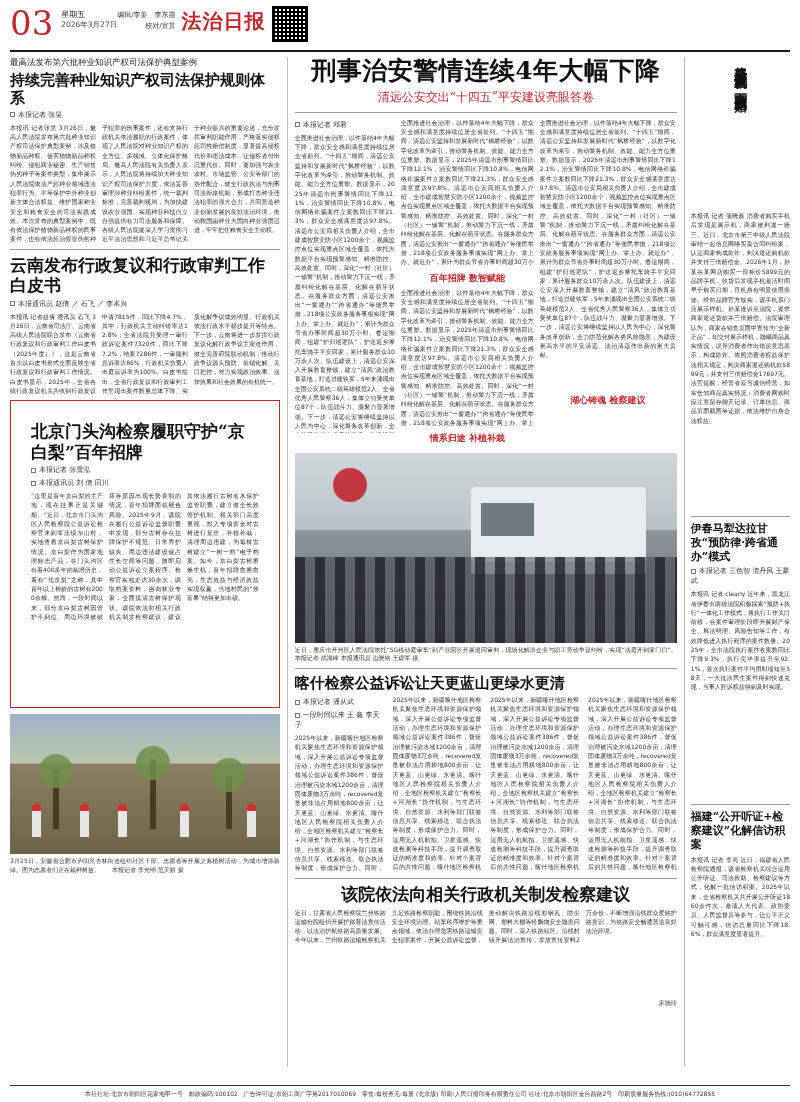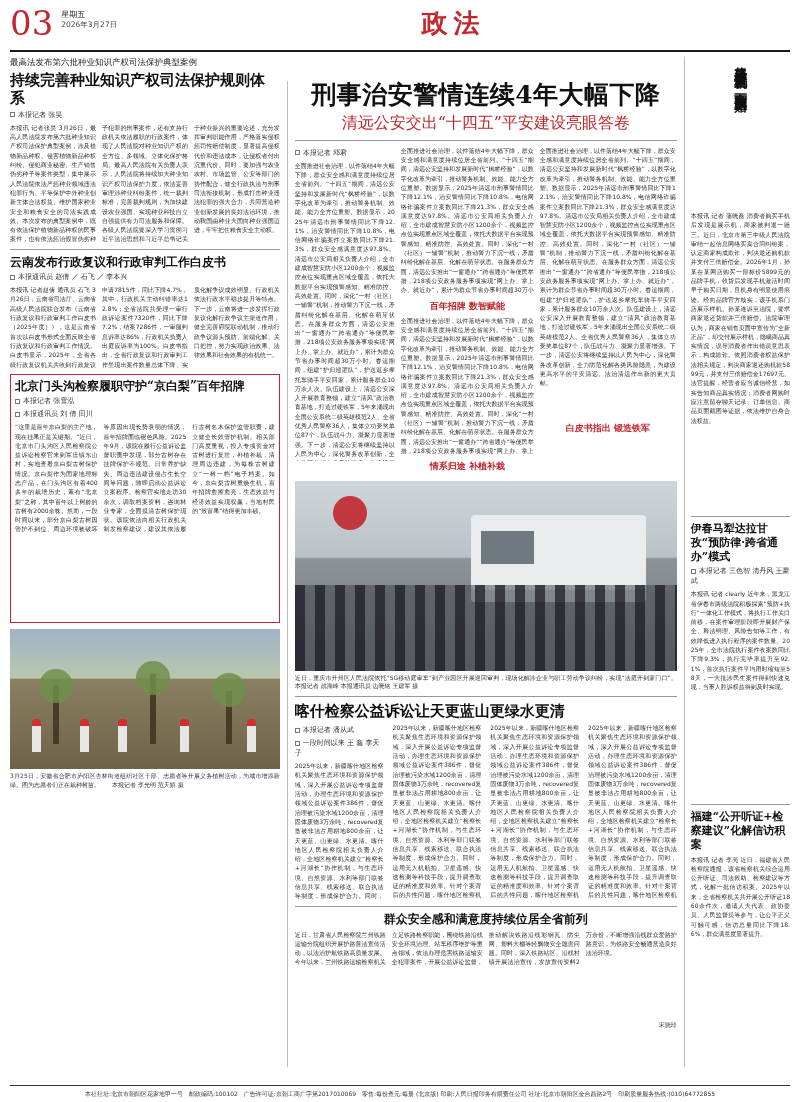--- a/index.html
+++ b/index.html
@@ -26,55 +26,55 @@
   .editors { font-size:7px; line-height:1.5; color:#333; text-align:right; padding-top:4px; }
   .paper-name { font-size:20px; font-weight:bold; color:#c1272d; font-family:"DejaVu Serif","Liberation Serif",serif; letter-spacing:1px; padding-top:2px;}
   .qr { width:36px; height:36px; background:
       repeating-linear-gradient(0deg,#000 0 2px,#fff 2px 4px),
       repeating-linear-gradient(90deg,#000 0 2px,transparent 2px 4px);
       background-blend-mode: multiply; border:1px solid #000; }
 
   
   .cols { display:flex; gap:7px; margin-top:5px; height:1010px; }
   .col-left  { width:302px; }
-  .col-mid   { width:390px;margin-top:24px; }
+  .col-mid   { width:390px; }
   .col-right { width:118px; }
 
   .rule-v { border-left:1px solid #bbb; }
 
   h2.headline {
     font-family:"DejaVu Serif","Liberation Serif",serif;
     font-weight:bold; margin:0 0 3px 0;
   }
 
   .hl-lg { font-size:25px; text-align:center; letter-spacing:0.5px; line-height:1.15; }
-  .hl-sub { font-size:16px; text-align:center; color:#c1272d; margin:3px 0 6px 0; font-family:"DejaVu Serif","Liberation Serif",serif; }
+  .hl-sub { font-size:12px; text-align:center; color:#c1272d; margin:3px 0 6px 0; font-family:"DejaVu Serif","Liberation Serif",serif; }
 
   .hl-md { font-size:15px; line-height:1.2; }
-  .hl-sm { font-size:12px; line-height:1.2; }
+  .hl-sm { font-size:17px; line-height:1.2; }
   .hl-xs { font-size:11px; line-height:1.25; }
 
   .kicker { font-size:8.5px; color:#222; margin:0 0 2px 0; line-height:1.4;}
   .byline { font-size:7px; color:#333; margin:2px 0 3px 0; }
   .byline .box { display:inline-block; width:5px; height:5px; border:1px solid #777; margin-right:3px; vertical-align:middle;}
 
   .hr-thin { border:0; border-top:1px solid #999; margin:5px 0; }
 
   
   .body-text { font-size:6px; line-height:1.55; color:#2a2a2a; text-align:justify; word-break:break-all; }
   .mini-cols { column-gap:6px; }
   .c3 { column-count:3; }
   .c4 { column-count:4; }
 
   .subhead { font-size:9px; font-weight:bold; text-align:center; color:#c1272d; margin:4px 0 3px; font-family:"DejaVu Serif","Liberation Serif",serif;}
 
   .photo { background:#5d6a5a; position:relative; overflow:hidden; border:0; }
   .caption { font-size:6px; color:#333; line-height:1.45; margin-top:3px; text-align:justify; }
 
-  .boxed { border:1.5px solid #c1272d; padding:4px; margin-top:5px; }
+  .boxed { border:1.5px solid #c1272d; padding:20px; margin-top:5px; }
 
   .right-head { font-size:13px; font-weight:bold; font-family:"DejaVu Serif","Liberation Serif",serif; line-height:1.2;
                 writing-mode: vertical-rl; text-orientation: upright; letter-spacing:1px; height:150px; margin:0 auto 4px; }
 
   .footer { position:absolute; left:10px; right:10px; bottom:4px; border-top:1px solid #333; padding-top:3px;
             font-size:6px; text-align:center; color:#333; line-height:1.5; }
 
   
   .scene-courtroom {
     background:
@@ -101,22 +101,27 @@
 <body>
 
 <div class="page">
 
   <div class="masthead">
     <div class="page-num">03</div>
     <div class="date-block">
       <div class="date-week">星期五</div>
       <div class="date-full">2026年3月27日</div>
     </div>
-    <div class="masthead-center">
-      <div class="cat">政法</div>
+    <div class="masthead-right">
+      <div class="editors">
+        <div>编辑/李姜　李东霞</div>
+        <div>校对/宣贯</div>
+      </div>
+      <div class="paper-name">法治日报</div>
+      <div class="qr"></div>
     </div>
   </div>
 
   <div class="cols">
 
     <div class="col-left">
 
       <div class="kicker">最高法发布第六批种业知识产权司法保护典型案例</div>
       <h2 class="headline hl-md">持续完善种业知识产权司法保护规则体系</h2>
       <div class="byline"><span class="box"></span><span>本报记者 张昊</span></div>
@@ -160,21 +165,21 @@
           <div class="body-text" style="height:300px; overflow:hidden;">全面推进社会治理，以件落结4年大幅下降，群众安全感和满意度持续位居全省前列。“十四五”期间，清远公安坚持和发展新时代“枫桥经验”，以数字化改革为牵引，推动警务机制、效能、能力全方位重塑。数据显示，2025年清远市刑事警情同比下降12.1%，治安警情同比下降10.8%，电信网络诈骗案件立案数同比下降21.3%，群众安全感满意度达97.8%。清远市公安局相关负责人介绍，全市建成智慧安防小区1200余个，视频监控点位实现重点区域全覆盖，依托大数据平台实现预警感知、精准防控、高效处置。同时，深化“一村（社区）一辅警”机制，推动警力下沉一线，矛盾纠纷化解在基层、化解在萌芽状态。在服务群众方面，清远公安推出“一窗通办”“跨省通办”等便民举措，218项公安政务服务事项实现“网上办、掌上办、就近办”，累计为群众节省办事时间超30万小时。春运期间，组建“护归巡逻队”，护送返乡摩托车骑手平安回家，累计服务群众10万余人次。队伍建设上，清远公安深入开展教育整顿，建立“清风”政治教育基地，打造过硬铁军，5年来涌现出全国公安系统二级英雄模范2人、全省优秀人民警察36人，集体立功受奖单位87个，队伍战斗力、凝聚力显著增强。下一步，清远公安将继续坚持以人民为中心，深化警务改革创新，全力防范化解各类风险隐患，为建设更高水平的平安清远、法治清远作出新的更大贡献。</div>
         </div>
         <div style="width:133px;">
           <div class="body-text" style="height:150px; overflow:hidden;">全面推进社会治理，以件落结4年大幅下降，群众安全感和满意度持续位居全省前列。“十四五”期间，清远公安坚持和发展新时代“枫桥经验”，以数字化改革为牵引，推动警务机制、效能、能力全方位重塑。数据显示，2025年清远市刑事警情同比下降12.1%，治安警情同比下降10.8%，电信网络诈骗案件立案数同比下降21.3%，群众安全感满意度达97.8%。清远市公安局相关负责人介绍，全市建成智慧安防小区1200余个，视频监控点位实现重点区域全覆盖，依托大数据平台实现预警感知、精准防控、高效处置。同时，深化“一村（社区）一辅警”机制，推动警力下沉一线，矛盾纠纷化解在基层、化解在萌芽状态。在服务群众方面，清远公安推出“一窗通办”“跨省通办”等便民举措，218项公安政务服务事项实现“网上办、掌上办、就近办”，累计为群众节省办事时间超30万小时。春运期间，组建“护归巡逻队”，护送返乡摩托车骑手平安回家，累计服务群众10万余人次。队伍建设上，清远公安深入开展教育整顿，建立“清风”政治教育基地，打造过硬铁军，5年来涌现出全国公安系统二级英雄模范2人、全省优秀人民警察36人，集体立功受奖单位87个，队伍战斗力、凝聚力显著增强。下一步，清远公安将继续坚持以人民为中心，深化警务改革创新，全力防范化解各类风险隐患，为建设更高水平的平安清远、法治清远作出新的更大贡献。</div>
           <div class="subhead">百年招牌 数智赋能</div>
           <div class="body-text" style="height:140px; overflow:hidden;">全面推进社会治理，以件落结4年大幅下降，群众安全感和满意度持续位居全省前列。“十四五”期间，清远公安坚持和发展新时代“枫桥经验”，以数字化改革为牵引，推动警务机制、效能、能力全方位重塑。数据显示，2025年清远市刑事警情同比下降12.1%，治安警情同比下降10.8%，电信网络诈骗案件立案数同比下降21.3%，群众安全感满意度达97.8%。清远市公安局相关负责人介绍，全市建成智慧安防小区1200余个，视频监控点位实现重点区域全覆盖，依托大数据平台实现预警感知、精准防控、高效处置。同时，深化“一村（社区）一辅警”机制，推动警力下沉一线，矛盾纠纷化解在基层、化解在萌芽状态。在服务群众方面，清远公安推出“一窗通办”“跨省通办”等便民举措，218项公安政务服务事项实现“网上办、掌上办、就近办”，累计为群众节省办事时间超30万小时。春运期间，组建“护归巡逻队”，护送返乡摩托车骑手平安回家，累计服务群众10万余人次。队伍建设上，清远公安深入开展教育整顿，建立“清风”政治教育基地，打造过硬铁军，5年来涌现出全国公安系统二级英雄模范2人、全省优秀人民警察36人，集体立功受奖单位87个，队伍战斗力、凝聚力显著增强。下一步，清远公安将继续坚持以人民为中心，深化警务改革创新，全力防范化解各类风险隐患，为建设更高水平的平安清远、法治清远作出新的更大贡献。</div>
           <div class="subhead">情系归途 补植补栽</div>
         </div>
         <div style="width:136px;">
           <div class="body-text" style="height:272px; overflow:hidden;">全面推进社会治理，以件落结4年大幅下降，群众安全感和满意度持续位居全省前列。“十四五”期间，清远公安坚持和发展新时代“枫桥经验”，以数字化改革为牵引，推动警务机制、效能、能力全方位重塑。数据显示，2025年清远市刑事警情同比下降12.1%，治安警情同比下降10.8%，电信网络诈骗案件立案数同比下降21.3%，群众安全感满意度达97.8%。清远市公安局相关负责人介绍，全市建成智慧安防小区1200余个，视频监控点位实现重点区域全覆盖，依托大数据平台实现预警感知、精准防控、高效处置。同时，深化“一村（社区）一辅警”机制，推动警力下沉一线，矛盾纠纷化解在基层、化解在萌芽状态。在服务群众方面，清远公安推出“一窗通办”“跨省通办”等便民举措，218项公安政务服务事项实现“网上办、掌上办、就近办”，累计为群众节省办事时间超30万小时。春运期间，组建“护归巡逻队”，护送返乡摩托车骑手平安回家，累计服务群众10万余人次。队伍建设上，清远公安深入开展教育整顿，建立“清风”政治教育基地，打造过硬铁军，5年来涌现出全国公安系统二级英雄模范2人、全省优秀人民警察36人，集体立功受奖单位87个，队伍战斗力、凝聚力显著增强。下一步，清远公安将继续坚持以人民为中心，深化警务改革创新，全力防范化解各类风险隐患，为建设更高水平的平安清远、法治清远作出新的更大贡献。</div>
-          <div class="subhead">白皮书指出 锻造铁军</div>
+          <div class="subhead">湖心铸魂 检察建议</div>
         </div>
       </div>
 
       <div class="photo scene-courtroom" style="height:190px; margin-top:5px;">
         <div class="van"></div>
         <div class="emblem"></div>
         <div class="dot-people"></div>
       </div>
       <div class="caption">近日，重庆市开州区人民法院依托“5G移动庭审车”到产业园区开展巡回审判，现场化解涉企业与职工劳动争议纠纷，实现“法庭开到家门口”。　　本报记者 战海峰 本报通讯员 边晓铭 王建军 摄</div>
 
@@ -193,21 +198,21 @@
         <div style="width:92px;">
           <div class="body-text" style="height:178px; overflow:hidden;">2025年以来，新疆喀什地区检察机关聚焦生态环境和资源保护领域，深入开展公益诉讼专项监督活动，办理生态环境和资源保护领域公益诉讼案件386件，督促治理被污染水域1200余亩，清理固体废物3万余吨，recovered复垦被非法占用耕地800余亩，让天更蓝、山更绿、水更清。喀什地区人民检察院相关负责人介绍，全地区检察机关建立“检察长+河湖长”协作机制，与生态环境、自然资源、水利等部门联签信息共享、线索移送、联合执法等制度，形成保护合力。同时，运用无人机航拍、卫星遥感、快速检测等科技手段，提升调查取证的精准度和效率。针对个案背后的共性问题，喀什地区检察机关注重以案促治，制发社会治理检察建议57份，推动相关部门开展专项整治，建立长效机制，实现“办理一案、治理一片、惠及一方”的良好效果。</div>
         </div>
         <div style="width:92px;">
           <div class="body-text" style="height:178px; overflow:hidden;">2025年以来，新疆喀什地区检察机关聚焦生态环境和资源保护领域，深入开展公益诉讼专项监督活动，办理生态环境和资源保护领域公益诉讼案件386件，督促治理被污染水域1200余亩，清理固体废物3万余吨，recovered复垦被非法占用耕地800余亩，让天更蓝、山更绿、水更清。喀什地区人民检察院相关负责人介绍，全地区检察机关建立“检察长+河湖长”协作机制，与生态环境、自然资源、水利等部门联签信息共享、线索移送、联合执法等制度，形成保护合力。同时，运用无人机航拍、卫星遥感、快速检测等科技手段，提升调查取证的精准度和效率。针对个案背后的共性问题，喀什地区检察机关注重以案促治，制发社会治理检察建议57份，推动相关部门开展专项整治，建立长效机制，实现“办理一案、治理一片、惠及一方”的良好效果。</div>
         </div>
       </div>
 
       <hr class="hr-thin">
 
-      <h2 class="headline hl-sm" style="text-align:center;">群众安全感和满意度持续位居全省前列</h2>
+      <h2 class="headline hl-sm" style="text-align:center;">该院依法向相关行政机关制发检察建议</h2>
       <div class="body-text mini-cols c4" style="height:88px; overflow:hidden; margin-top:3px;">近日，甘肃省人民检察院兰州铁路运输分院组织开展护路普法宣传活动，以法治护航铁路高质量发展。今年以来，兰州铁路运输检察机关立足铁路检察职能，围绕铁路沿线安全环境治理、站车秩序维护等重点领域，依法办理危害铁路运输安全犯罪案件，开展公益诉讼监督，推动解决铁路沿线彩钢瓦、防尘网、塑料大棚等轻飘物安全隐患问题。同时，深入铁路站区、沿线村镇开展法治宣传，发放宣传资料2万余份，不断增强沿线群众爱路护路意识，为铁路安全畅通营造良好法治环境。</div>
       <div class="caption" style="text-align:right;">宋骁玲</div>
     </div>
 
     <div class="col-right rule-v" style="padding-left:6px;">
 
       <div class="right-head">将展示手机冒充新机 商家被判退一赔三</div>
       <div class="body-text" style="height:300px; overflow:hidden;">本报讯 记者 蒲晓磊 消费者购买手机后发现是展示机，商家被判退一赔三。近日，北京市第三中级人民法院审结一起信息网络买卖合同纠纷案，认定商家构成欺诈，判决退还购机款并支付三倍赔偿金。2026年1月，孙某在某网店购买一部标价5899元的品牌手机，收货后发现手机激活时间早于购买日期，且机身有明显使用痕迹。经向品牌官方核实，该手机系门店展示样机。孙某遂诉至法院，要求商家退还货款并三倍赔偿。法院审理认为，商家在销售页面中宣传为“全新正品”，却交付展示样机，隐瞒商品真实情况，误导消费者作出错误意思表示，构成欺诈。依照消费者权益保护法相关规定，判决商家退还购机款5899元，并支付三倍赔偿金17697元。法官提醒，经营者应当诚信经营，如实告知商品真实情况；消费者网购时应注意留存聊天记录、订单信息、商品页面截图等证据，依法维护自身合法权益。</div>
 
       <hr class="hr-thin">

